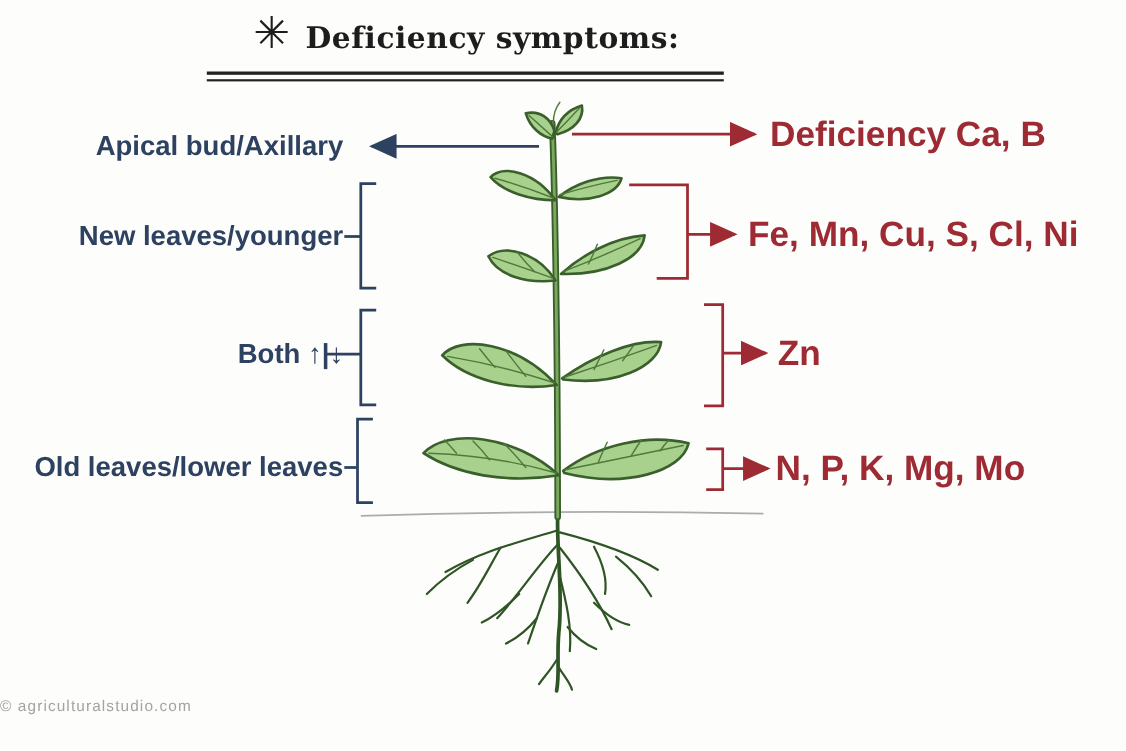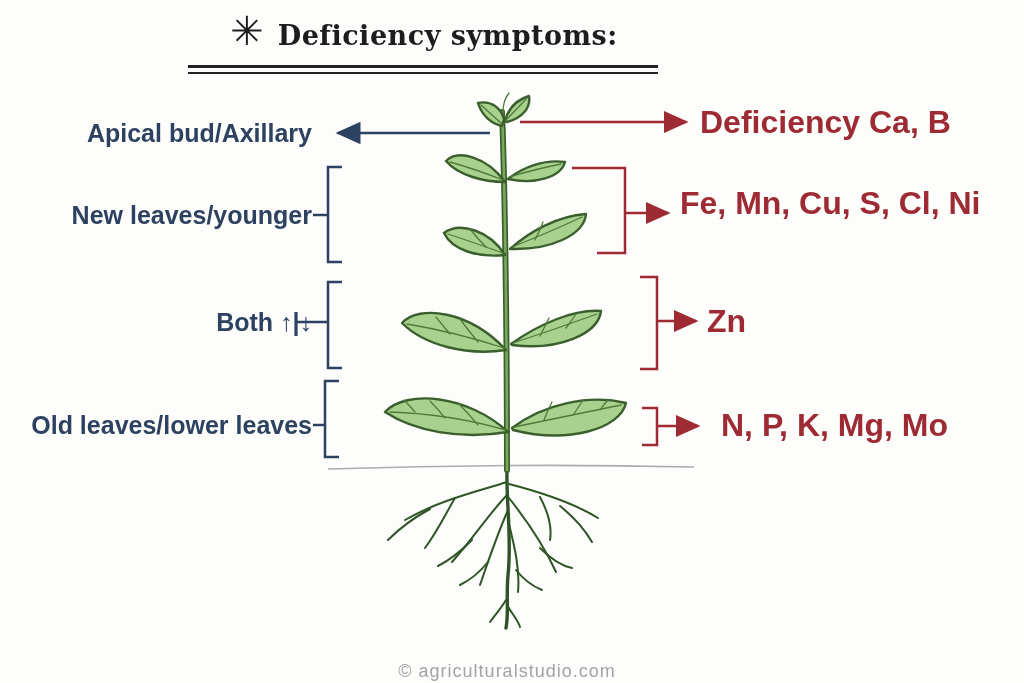--- a/index.html
+++ b/index.html
@@ -62,45 +62,44 @@
     font-size: 32px;
     font-weight: 600;
     line-height: 30px;
     white-space: nowrap;
   }
   .lbl-apical { top: 118px; }
   .lbl-new    { top: 200px; text-align: right; }
   .lbl-both   { top: 307px; }
   .lbl-old    { top: 410px; }
   .rlbl-ca  { left: 700px; top: 107px; }
-  .rlbl-fe  { left: 680px; top: 188px; }
+  .rlbl-fe  { left: 680px; top: 198px; }
   .rlbl-zn  { left: 707px; top: 306px; }
-  .rlbl-np  { left: 705px; top: 410px; margin-left: 16px; }
+  .rlbl-np  { left: 705px; top: 410px; }
   
   .diagram-svg { position: absolute; left: 0; top: 0; }
   .navy-stroke { stroke: var(--left_accent, #2d4160); fill: none; stroke-width: 2.5; }
   .red-stroke  { stroke: var(--right_accent, #9e2a33); fill: none; stroke-width: 2.5; }
   .navy-fill { fill: var(--left_accent, #2d4160); }
   .red-fill  { fill: var(--right_accent, #9e2a33); }
   .leaf { fill: var(--leaf_fill, #a9d18e); stroke: var(--leaf_stroke, #3a5f2d); stroke-width: 2.4; stroke-linejoin: round; }
   .vein { stroke: var(--vein, #4f7a3a); stroke-width: 1.3; fill: none; stroke-linecap: round; }
   .stem-outer { stroke: var(--leaf_stroke, #3a5f2d); stroke-width: 6; fill: none; stroke-linecap: round; }
   .stem-inner { stroke: var(--stem, #7aa85c); stroke-width: 2.6; fill: none; stroke-linecap: round; }
   .root { stroke: var(--root, #2f5526); fill: none; stroke-width: 2; stroke-linecap: round; }
   .root-main { stroke-width: 3.4; }
   .ground { stroke: var(--ground, #a8adb0); stroke-width: 1.6; fill: none; }
   
   .watermark {
     position: absolute;
     left: 0;
-    top: 661px;
+    top: 633px;
     width: 1014px;
-    text-align: center;
     color: var(--watermark, #a3a3a3);
-    font-size: 18px;
+    font-size: 14px;
     letter-spacing: 1px;
   }
 </style>
 </head>
 <body>
 
 <div class="canvas">
 
   <div class="title-wrap">
     <span class="title-line">

